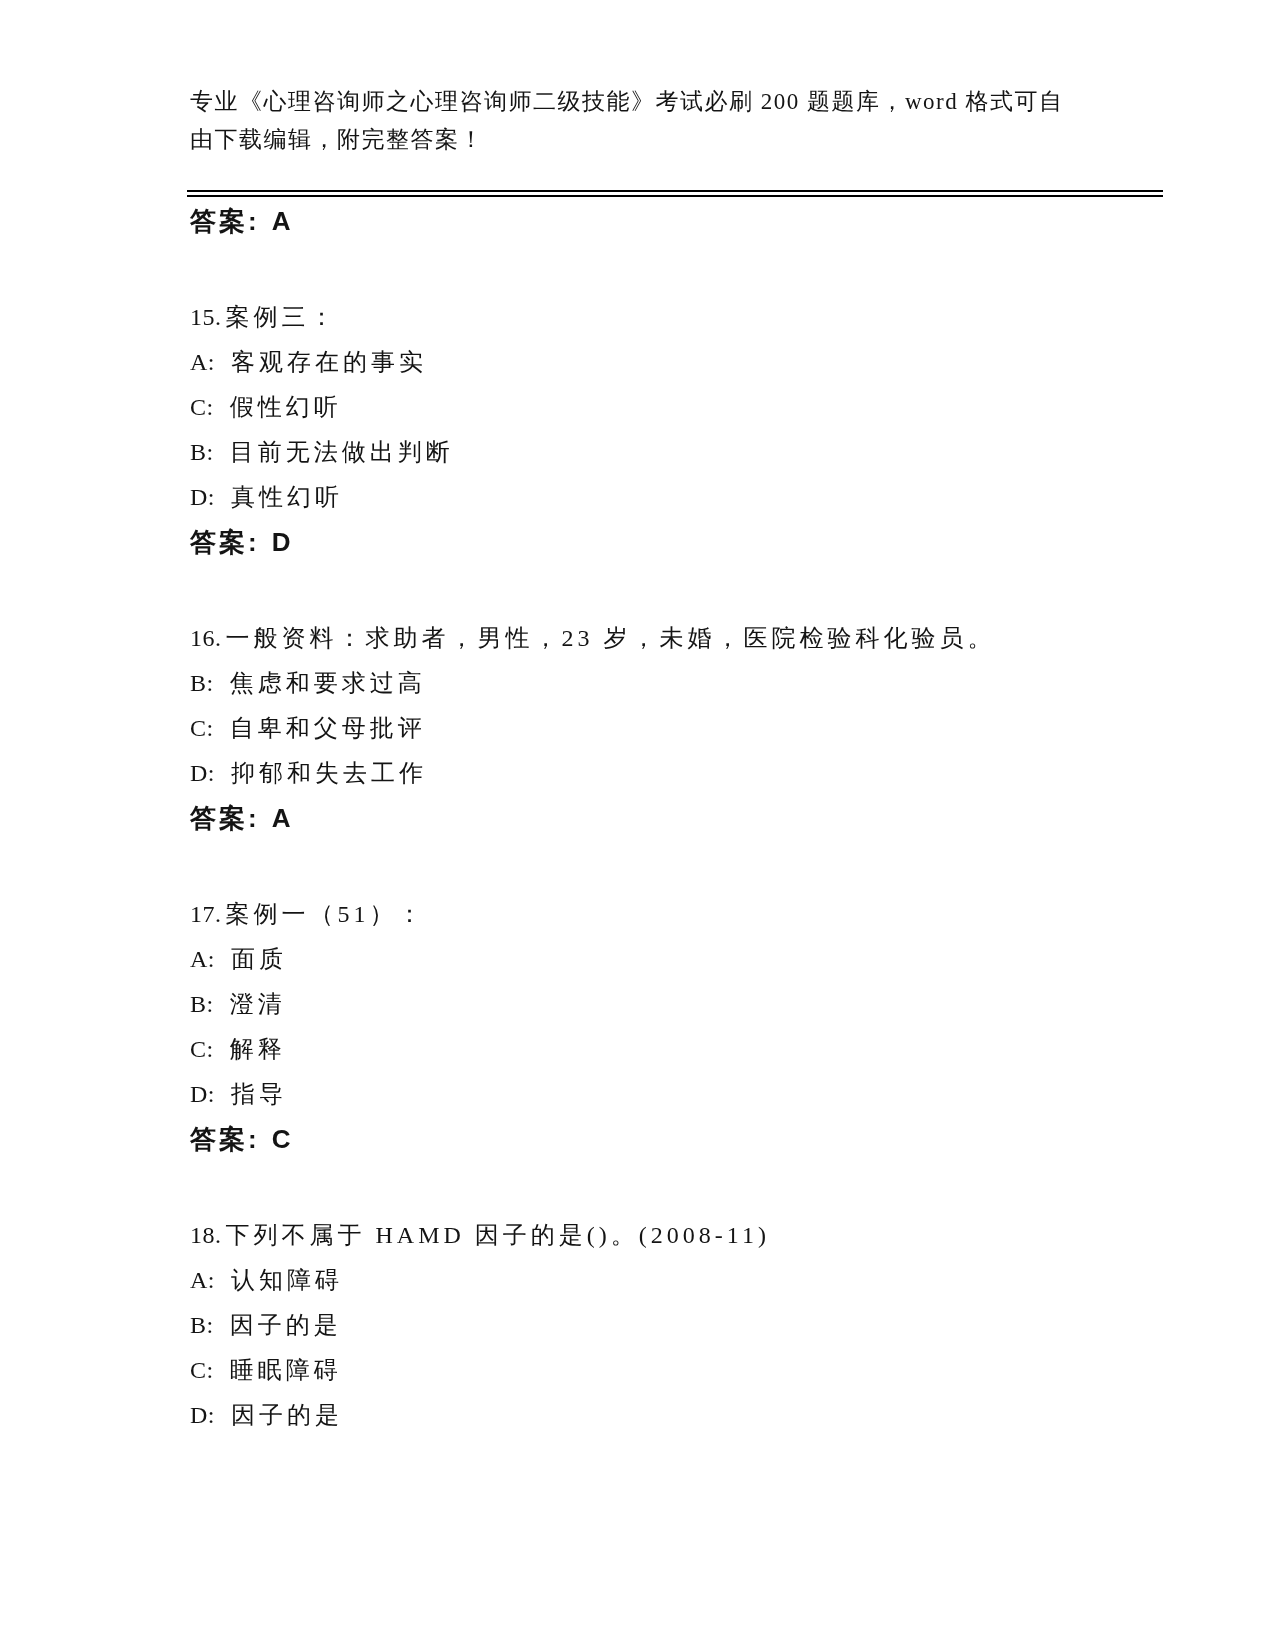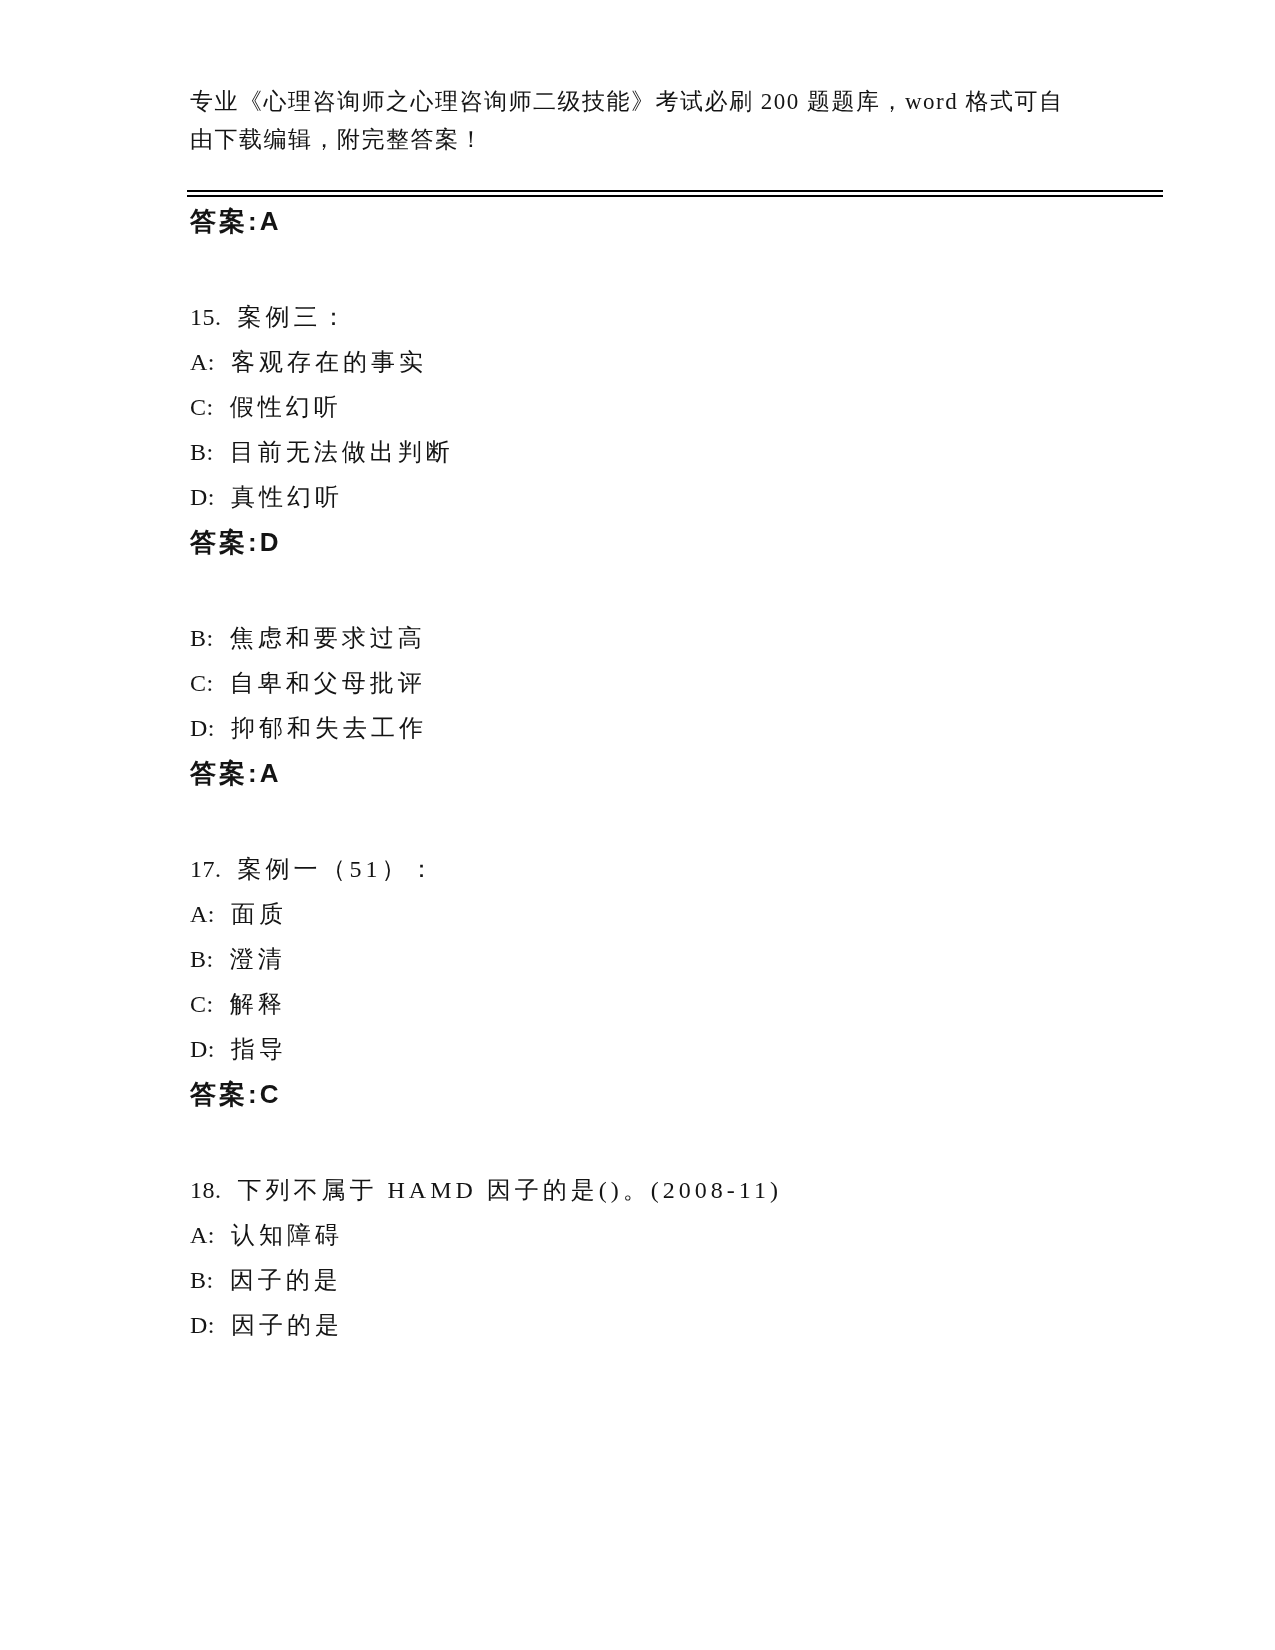--- a/index.html
+++ b/index.html
@@ -43,37 +43,37 @@
   }
   
   .row {
     font-size: 24px;
     line-height: 45px;
     letter-spacing: 4px;
     white-space: nowrap;
   }
   .q-number {
     letter-spacing: 0.5px;
-    margin-right: 16px;
+    margin-right: 4px;
   }
   .opt-label {
     letter-spacing: 0.5px;
     margin-right: 16px;
   }
   
   .ans-line {
     font-family: "Liberation Sans", "DejaVu Sans", sans-serif;
     font-weight: 700;
     font-size: 26px;
     line-height: 45px;
     letter-spacing: 3px;
     white-space: nowrap;
   }
   .ans-label {
-    margin-right: 0;
+    margin-right: 12px;
   }
   .top-answer {
     margin-top: 2px;
   }
   .question {
     margin-top: 51px;
   }
 </style>
 </head>
 <body>
@@ -108,20 +108,23 @@
       <div class="row">
         <span class="opt-label">D:</span><span>真性幻听</span>
       </div>
       <div class="ans-line">
         <span class="ans-label">答案:</span><span class="ans-value">D</span>
       </div>
     </section>
 
     <section class="question">
       <div class="row">
+        <span class="q-number">16.</span><span>一般资料：求助者，男性，23 岁，未婚，医院检验科化验员。</span>
+      </div>
+      <div class="row">
         <span class="opt-label">B:</span><span>焦虑和要求过高</span>
       </div>
       <div class="row">
         <span class="opt-label">C:</span><span>自卑和父母批评</span>
       </div>
       <div class="row">
         <span class="opt-label">D:</span><span>抑郁和失去工作</span>
       </div>
       <div class="ans-line">
         <span class="ans-label">答案:</span><span class="ans-value">A</span>
@@ -153,18 +156,21 @@
       <div class="row">
         <span class="q-number">18.</span><span>下列不属于 HAMD 因子的是()。(2008-11)</span>
       </div>
       <div class="row">
         <span class="opt-label">A:</span><span>认知障碍</span>
       </div>
       <div class="row">
         <span class="opt-label">B:</span><span>因子的是</span>
       </div>
       <div class="row">
+        <span class="opt-label">C:</span><span>睡眠障碍</span>
+      </div>
+      <div class="row">
         <span class="opt-label">D:</span><span>因子的是</span>
       </div>
     </section>
 
   </div>
 </div>
 
 </body></html>

